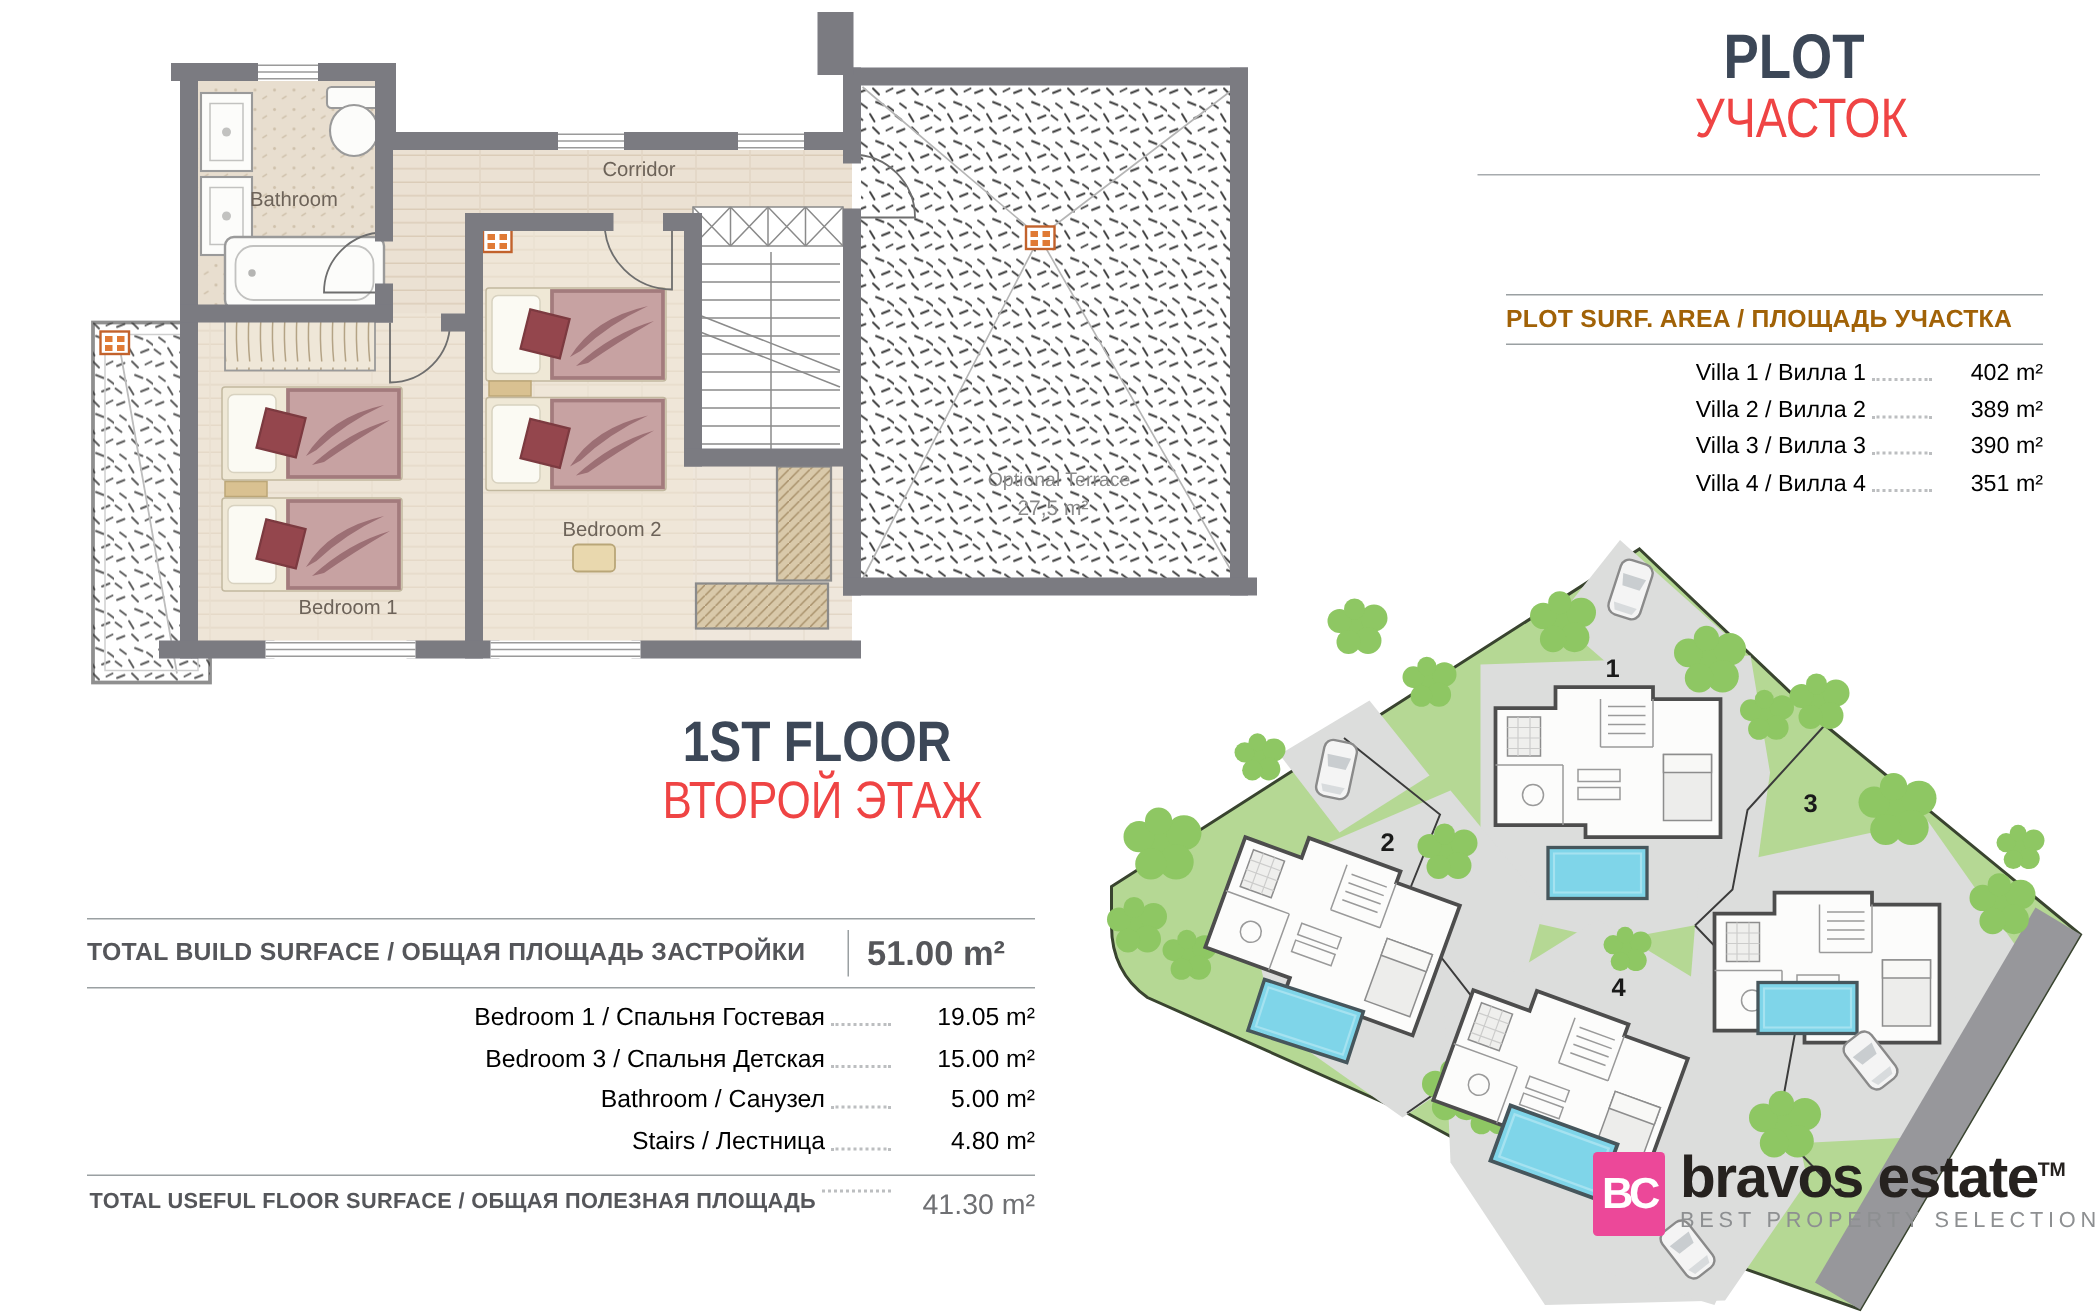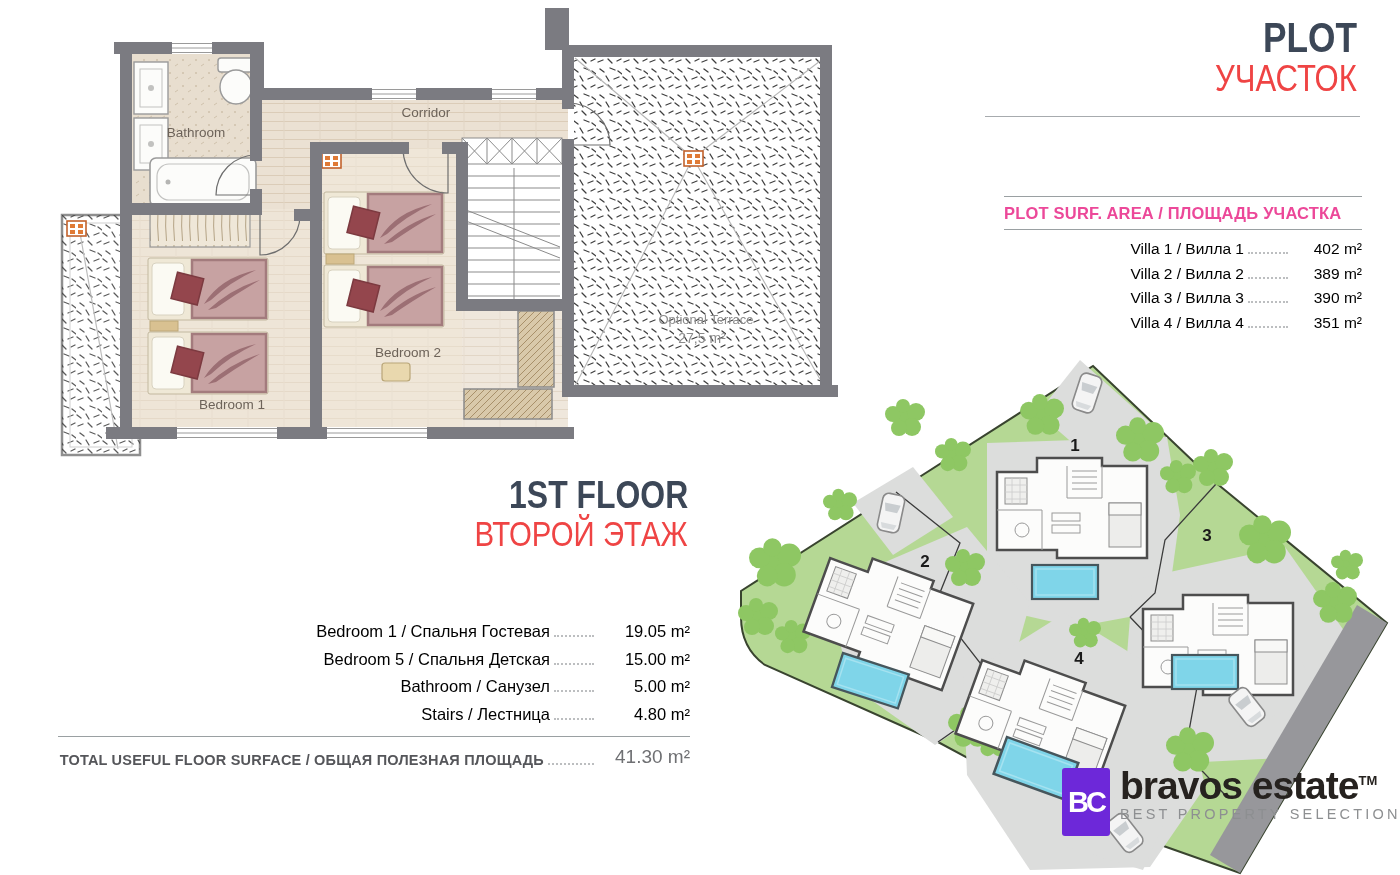--- a/index.html
+++ b/index.html
@@ -1,54 +1,54 @@
 <!DOCTYPE html>
 <html><head>
 <meta charset="utf-8">
 <style>
   html,body{margin:0;padding:0;background:#fff;}
   .page{position:relative;width:1400px;height:875px;background:#fff;overflow:hidden;
         font-family:"Liberation Sans",sans-serif;color:#58595b;}
   svg text{font-family:"Liberation Sans",sans-serif;}
   .abs{position:absolute;}
   
-  .big-title{text-align:right;line-height:1.04;}
+  .big-title{text-align:center;line-height:1.04;}
   .big-title .en{font-weight:bold;color:#3c4757;}
   .big-title .ru{font-weight:normal;color:#ef4444;}
   .cond{display:inline-block;transform:scaleX(.84);transform-origin:100% 50%;white-space:nowrap;}
   .floor-title .en{font-size:38px;}
   .floor-title .ru{font-size:35px;}
   .plot-title .en{font-size:42px;}
   .plot-title .ru{font-size:37px;}
   .hr{position:absolute;height:0;border-top:1.5px solid #a7abae;}
   
   .btable{left:58px;top:612px;width:632px;}
   .btable .head{display:flex;align-items:center;border-top:1.5px solid #9aa0a2;border-bottom:1.5px solid #9aa0a2;padding:7px 0;}
   .btable .head .lbl{flex:1;font-weight:bold;font-size:16.5px;color:#55565a;letter-spacing:.2px;}
   .btable .head .val{width:112px;text-align:left;border-left:1.5px solid #9aa0a2;padding:2px 0 2px 12px;
                      font-weight:bold;font-size:23px;color:#55565a;}
   .rows{margin-top:10px;}
   .row{display:flex;justify-content:flex-end;align-items:flex-end;font-size:16.5px;color:#000000;margin:8.5px 0;}
   .row .lbl{text-align:right;}
   .row .dots{width:40px;border-bottom:2px dotted #bcbec0;margin:0 4px 4px;}
   .row .val{width:92px;text-align:right;}
-  .btable .foot{display:flex;justify-content:flex-end;align-items:flex-end;
+  .btable .foot{display:flex;justify-content:flex-end;align-items:flex-start;
                 border-top:1.5px solid #9aa0a2;margin-top:12px;padding-top:9px;}
   .btable .foot .lbl{font-weight:bold;font-size:14.5px;color:#55565a;letter-spacing:.2px;}
   .btable .foot .dots{width:46px;border-bottom:2px dotted #bcbec0;margin:0 4px 3px;}
   .btable .foot .val{width:92px;text-align:right;font-size:19px;color:#6f7073;}
   
   .ptable{left:1004px;top:196px;width:358px;}
   .ptable .head{border-top:1.5px solid #9aa0a2;border-bottom:1.5px solid #9aa0a2;padding:7px 0 6px;
-                font-weight:bold;font-size:16.5px;color:#ec4899;letter-spacing:.2px;}
+                font-weight:bold;font-size:16.5px;color:#a16207;letter-spacing:.2px;}
   .ptable .row{font-size:15.5px;margin:6.5px 0;}
   .ptable .row .val{width:70px;}
   
   .logo{left:1062px;top:768px;display:flex;align-items:flex-start;z-index:5;}
-  .logo .mark{width:48px;height:68px;background:#6d28d9;color:#fff;display:flex;align-items:center;justify-content:center;
+  .logo .mark{width:48px;height:56px;background:#ec4899;color:#fff;display:flex;align-items:center;justify-content:center;
               font-weight:bold;font-size:29px;letter-spacing:-3px;border-radius:3px;}
   .logo .txt{margin-left:10px;padding-top:1px;}
   .logo .name{font-weight:bold;font-size:39px;line-height:.88;color:#26221f;letter-spacing:-1px;white-space:nowrap;}
   .logo .tm{font-size:13px;vertical-align:super;letter-spacing:0;font-weight:bold;}
   .logo .tag{font-size:14.5px;letter-spacing:3.2px;color:#8d8f91;margin-top:3px;white-space:nowrap;}
 </style>
 </head>
 <body>
 
 <div class="page">
@@ -240,28 +240,32 @@
     <text x="182" y="404" font-size="13.5" fill="#6d6359" text-anchor="middle">Bedroom 1</text>
     <text x="358" y="352" font-size="13.5" fill="#6d6359" text-anchor="middle">Bedroom 2</text>
   </svg>
 
   <div class="abs big-title floor-title" style="right:712px;top:476px;width:320px;">
     <div class="en"><span class="cond">1ST FLOOR</span></div>
     <div class="ru"><span class="cond">ВТОРОЙ ЭТАЖ</span></div>
   </div>
 
   <div class="abs btable">
+    <div class="head">
+      <span class="lbl">TOTAL BUILD SURFACE / ОБЩАЯ ПЛОЩАДЬ ЗАСТРОЙКИ</span>
+      <span class="val">51.00 m²</span>
+    </div>
     <div class="rows">
       <div class="row">
         <span class="lbl">Bedroom 1 / Спальня Гостевая</span>
         <span class="dots"></span>
         <span class="val">19.05 m²</span>
       </div>
       <div class="row">
-        <span class="lbl">Bedroom 5 / Спальня Детская</span>
+        <span class="lbl">Bedroom 3 / Спальня Детская</span>
         <span class="dots"></span>
         <span class="val">15.00 m²</span>
       </div>
       <div class="row">
         <span class="lbl">Bathroom / Санузел</span>
         <span class="dots"></span>
         <span class="val">5.00 m²</span>
       </div>
       <div class="row">
         <span class="lbl">Stairs / Лестница</span>

